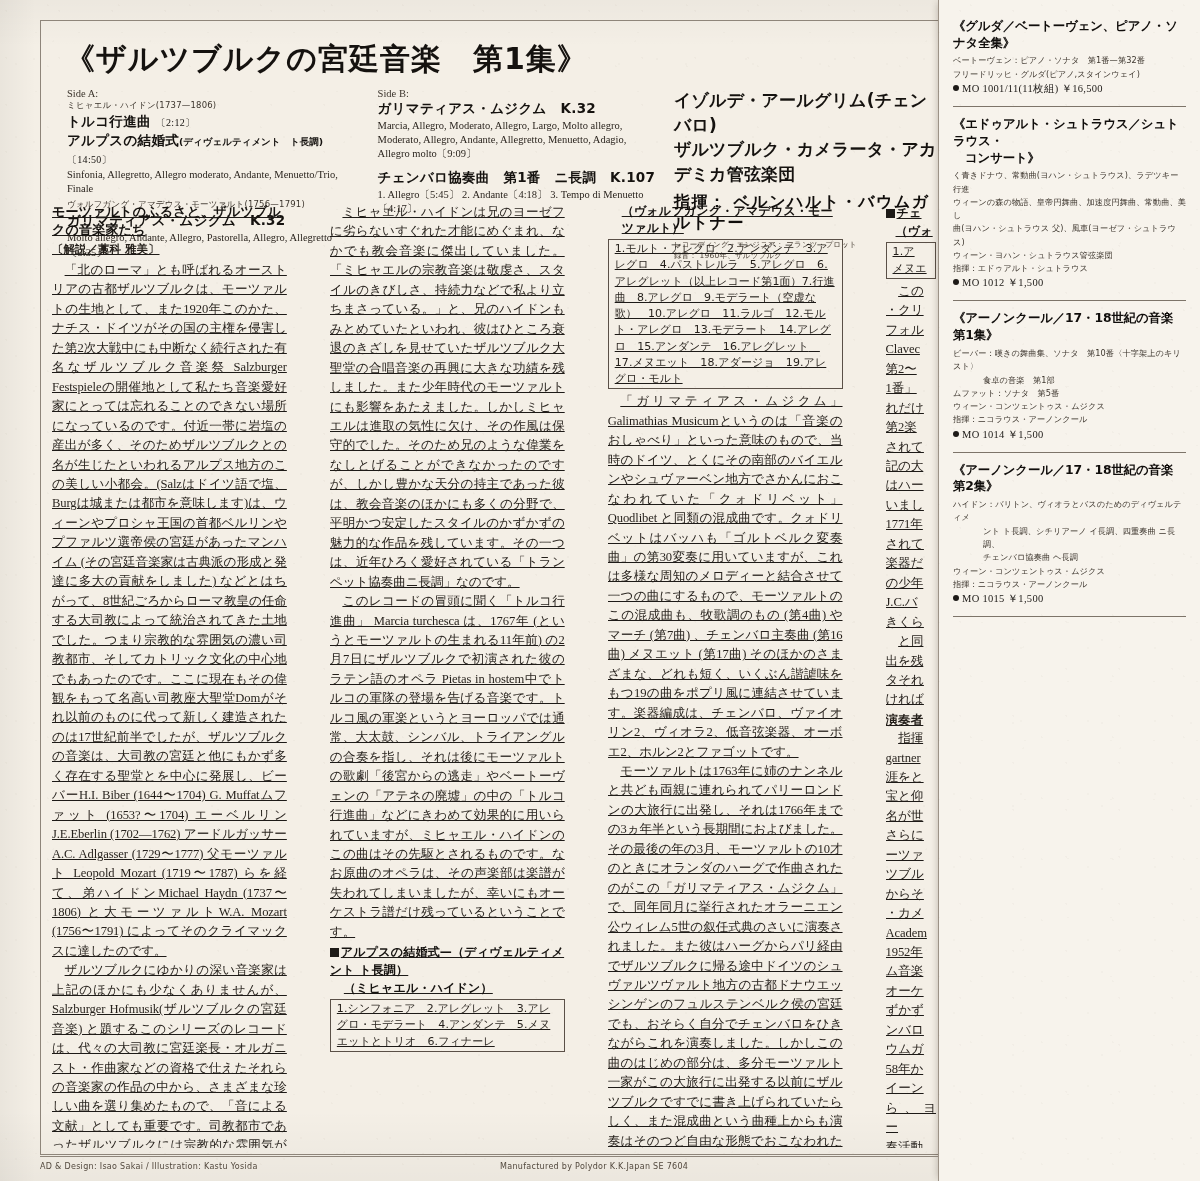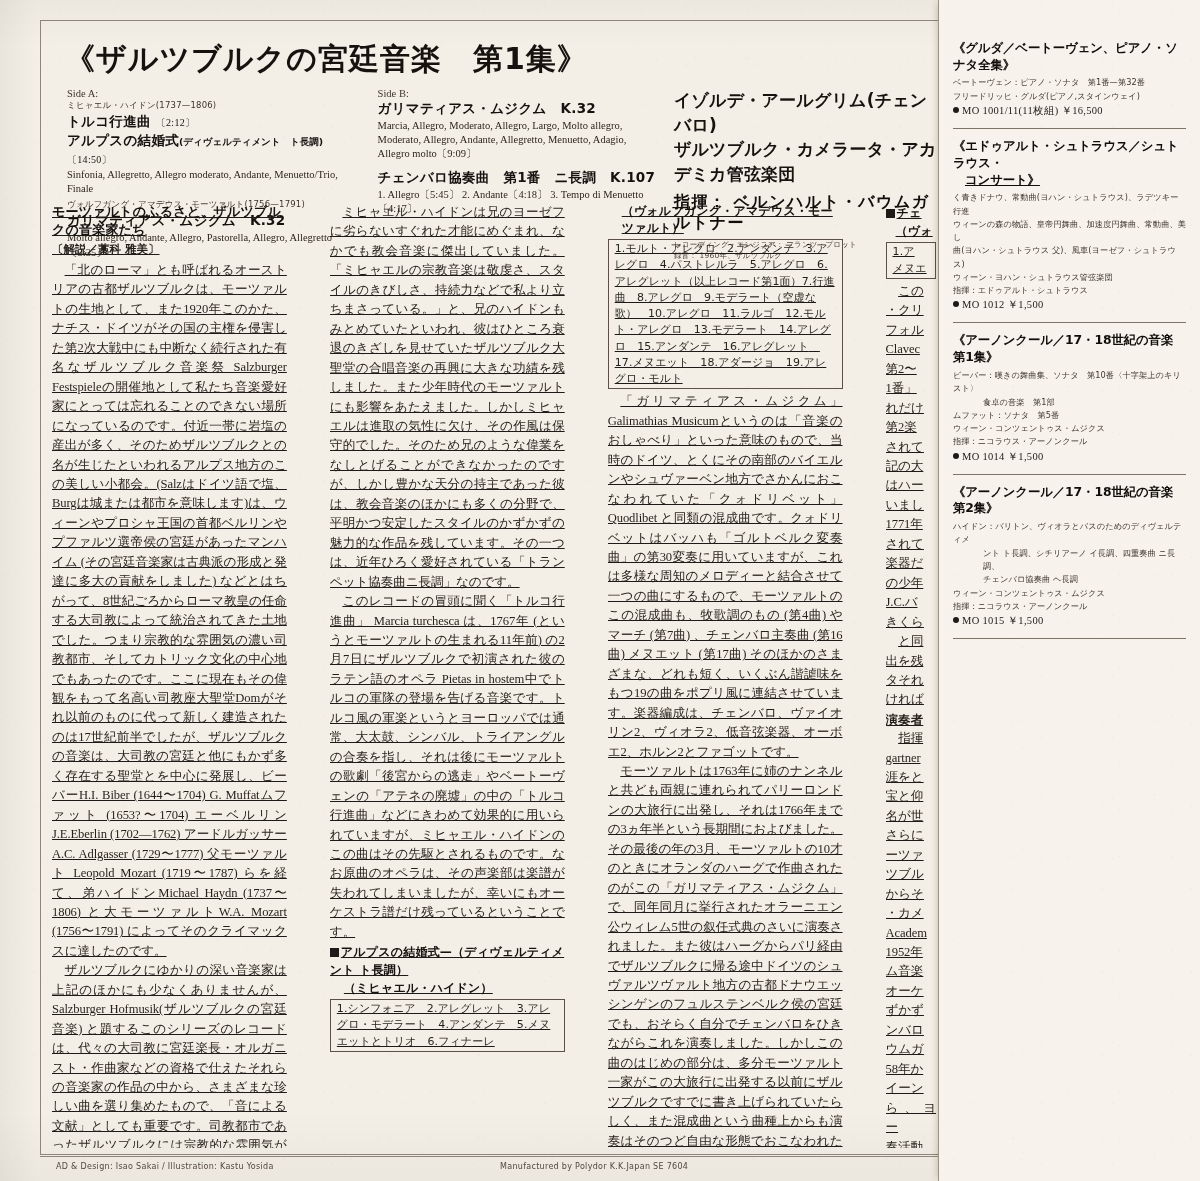--- a/index.html
+++ b/index.html
@@ -54,21 +54,21 @@
   }
 
   
   #promo {
     position: absolute;
     left: 938px; top: 0px;
     width: 262px; height: 1181px;
     background: #f7f3ec;
     border-left: 1px solid #9c9286;
     box-sizing: border-box;
-    padding: 40px 14px 0 14px;
+    padding: 18px 14px 0 14px;
     box-shadow: -3px 0 7px -3px rgba(60,45,30,.30);
   }
 
   
   .album-title {
     font-family: "DejaVu Sans", "Liberation Sans", sans-serif;
     font-weight: bold;
     font-size: 30px;
     letter-spacing: 1px;
     margin: 6px 0 8px 8px;
@@ -241,21 +241,21 @@
   .promo-item { margin-bottom: 10px; }
   .promo-title {
     font-family: "DejaVu Sans", "Liberation Sans", sans-serif;
     font-weight: bold;
     font-size: 12.4px;
     color: #100d0b;
     line-height: 1.35;
     letter-spacing: -0.1px;
     margin-bottom: 3px;
   }
-  .promo-title .cont { display:block; padding-left: 12px; text-decoration: underline; }
+  .promo-title .cont { display:block; padding-left: 12px; }
   .promo-line {
     font-family: "DejaVu Sans", "Liberation Sans", sans-serif;
     font-size: 8.2px;
     color: #3c352d;
     line-height: 1.62;
     letter-spacing: .1px;
   }
   .promo-line.ind { padding-left: 30px; }
   .promo-cat {
     font-family: "Liberation Serif", serif;
@@ -269,21 +269,21 @@
     background:#1d1a17; margin-right:3px; vertical-align: 1px;
   }
   .promo-rule {
     border: 0; border-top: 1px solid #7d7469;
     margin: 9px 0 9px 0;
   }
 
   
   #footer-left {
     position: absolute;
-    left: 56px; bottom: 10px;
+    left: 40px; bottom: 10px;
     font-family: "DejaVu Sans", "Liberation Sans", sans-serif;
     font-size: 8px;
     color: #52483d;
     letter-spacing: .3px;
   }
   #footer-right {
     position: absolute;
     left: 500px; bottom: 10px;
     font-family: "DejaVu Sans", "Liberation Sans", sans-serif;
     font-size: 8px;

